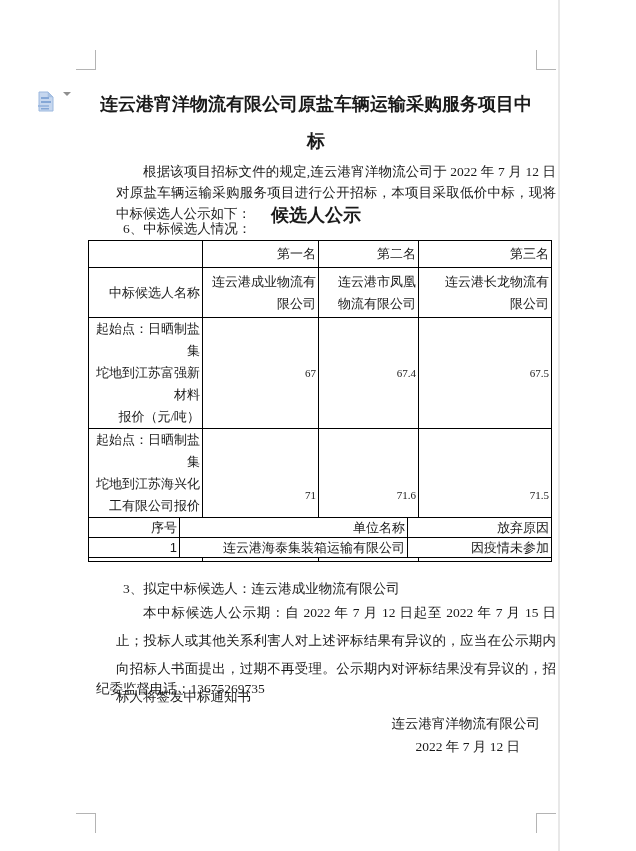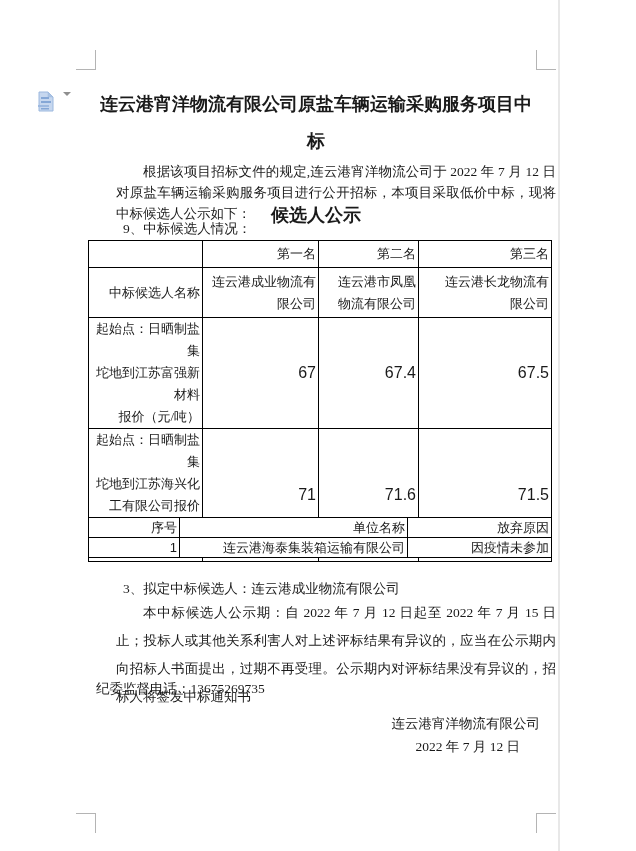--- a/index.html
+++ b/index.html
@@ -50,21 +50,21 @@
   .h3 { top: 580px; }
 
   table { border-collapse: collapse; table-layout: fixed; position: absolute; left: 88px; background: #fff; }
   td, th { border: 1px solid #000; font-weight: normal; text-align: right; vertical-align: middle;
            font-size: 13px; line-height: 22px; white-space: pre-line; padding: 0 2px; }
 
   .tbl-candidates { top: 240px; width: 463px; }
   .tbl-candidates tr.hdr    { height: 27px; }
   .tbl-candidates tr.names  { height: 50px; margin-top: 40px; }
   .tbl-candidates tr.price  { height: 88px; }
-  .tbl-candidates td.num { font-family: Liberation Sans, sans-serif; font-size: 16px; }
+  .tbl-candidates td.num { font-family: Liberation Serif, serif; font-size: 11px; }
 
   .tbl-abandon { top: 517px; width: 463px; }
   .tbl-abandon tr { height: 20px; }
   .tbl-abandon td { line-height: 19px; }
   .tbl-abandon td.num { font-family: "Liberation Sans", "DejaVu Sans", sans-serif; }
 
   .phones { position: absolute; left: 96px; top: 678px; width: 440px; font-size: 13.5px; line-height: 21px; }
 
   .sig-block { position: absolute; left: 96px; top: 712px; width: 444px; text-align: right; font-size: 13.5px; line-height: 23px; }
   .sig-block .date-line { padding-right: 20px; text-align: right; }
@@ -95,21 +95,21 @@
       <span class="tri"></span>
     </span>
   </div>
 
   <div class="doc-title"><span>连云港宵洋物流有限公司原盐车辆运输采购服务项目中标</span><br>
     <span>候选人公示</span>
   </div>
 
   <div class="para intro">根据该项目招标文件的规定,连云港宵洋物流公司于 2022 年 7 月 12 日对原盐车辆运输采购服务项目进行公开招标，本项目采取低价中标，现将中标候选人公示如下：</div>
 
-  <div class="heading h1">9、中标候选人情况：</div>
+  <div class="heading h1">6、中标候选人情况：</div>
 
   <table class="tbl-candidates">
     <colgroup>
       <col style="width:114px">
         <col style="width:116px">
         <col style="width:100px">
         <col style="width:133px">
     </colgroup>
     <tbody>
         <tr class="hdr">

